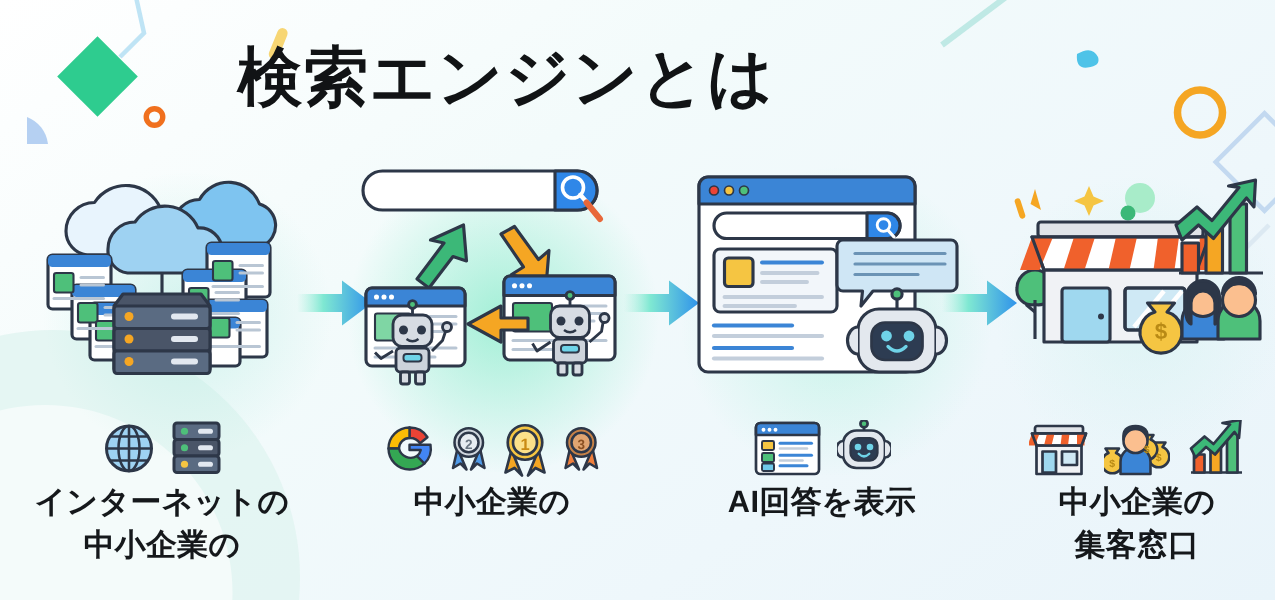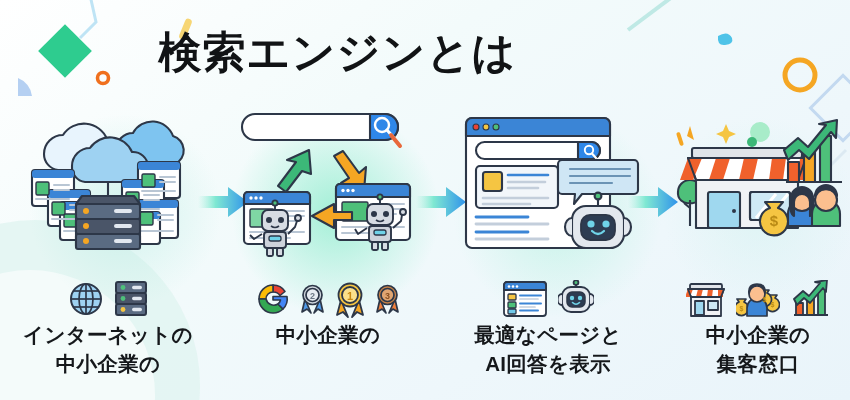--- a/index.html
+++ b/index.html
@@ -448,21 +448,20 @@
             <path d="M32,14 a4,5 0 0 1 0,11" fill="#e3e8ee"></path>
         </g>
         <g stroke="none">
             <circle cx="14" cy="18" r="2.2" fill="#6fd3e8"></circle>
             <circle cx="22" cy="18" r="2.2" fill="#6fd3e8"></circle>
           </g>
         <path d="M14.5,22.5 q3.5,3.5 7,0" fill="none" stroke="#6fd3e8" stroke-width="1.6" stroke-linecap="round"></path>
       </svg>
     </div>
     <div class="caption">
-      <span>最適なページと</span>
       <span>AI回答を表示</span>
     </div>
   </div>
 
   <svg class="conn c3" viewBox="0 0 56 40">
     <defs>
         <linearGradient id="ag3" x1="0" y1="0" x2="1" y2="0">
       <stop offset="0%" stop-color="#9ff0da" stop-opacity="0"></stop>
           <stop offset="35%" stop-color="#7fe8d2"></stop>
           <stop offset="100%" stop-color="#2f93ea"></stop>

